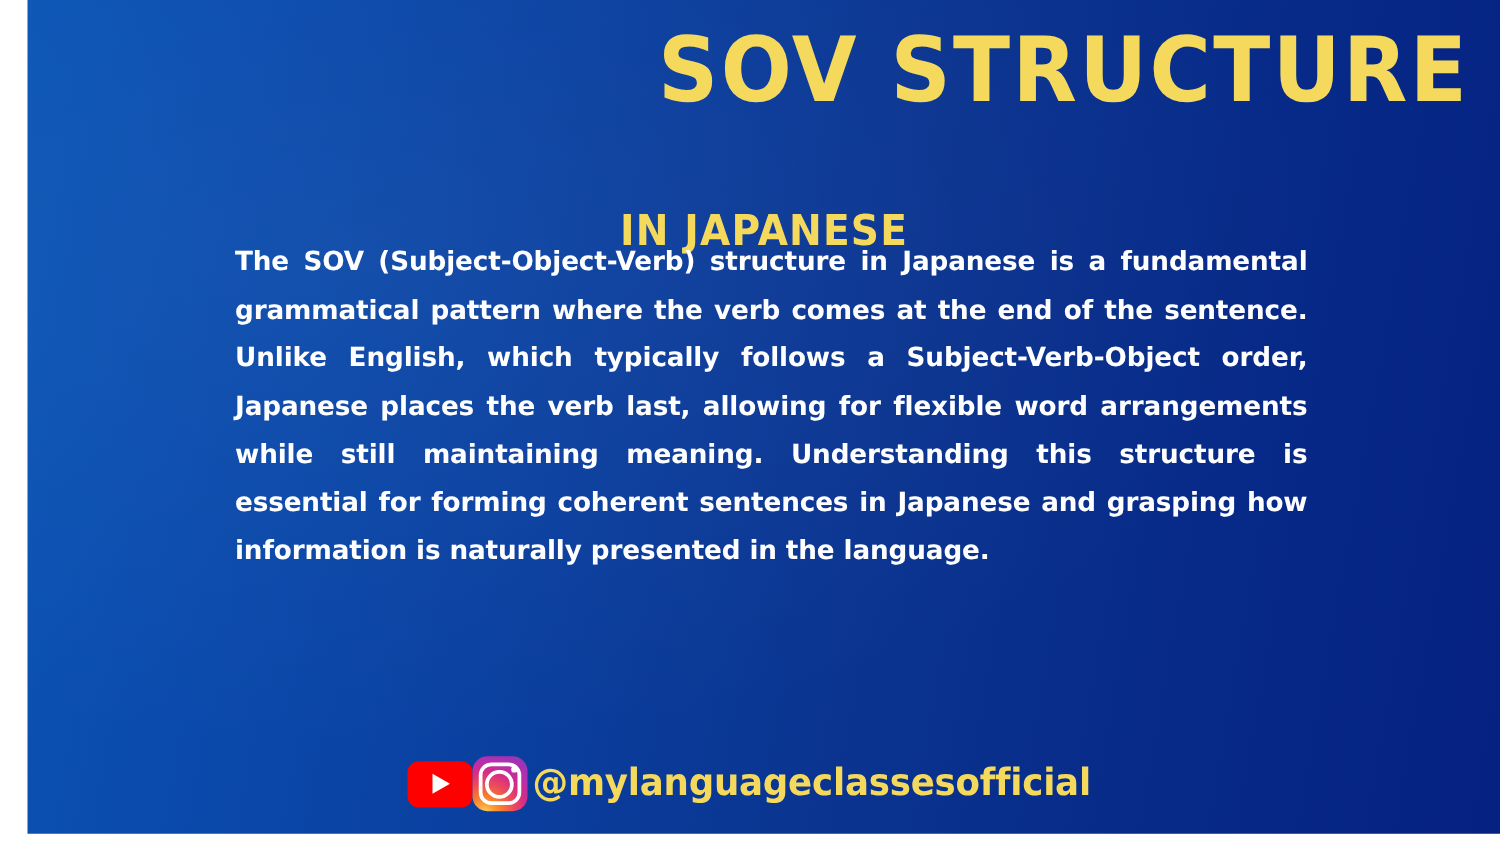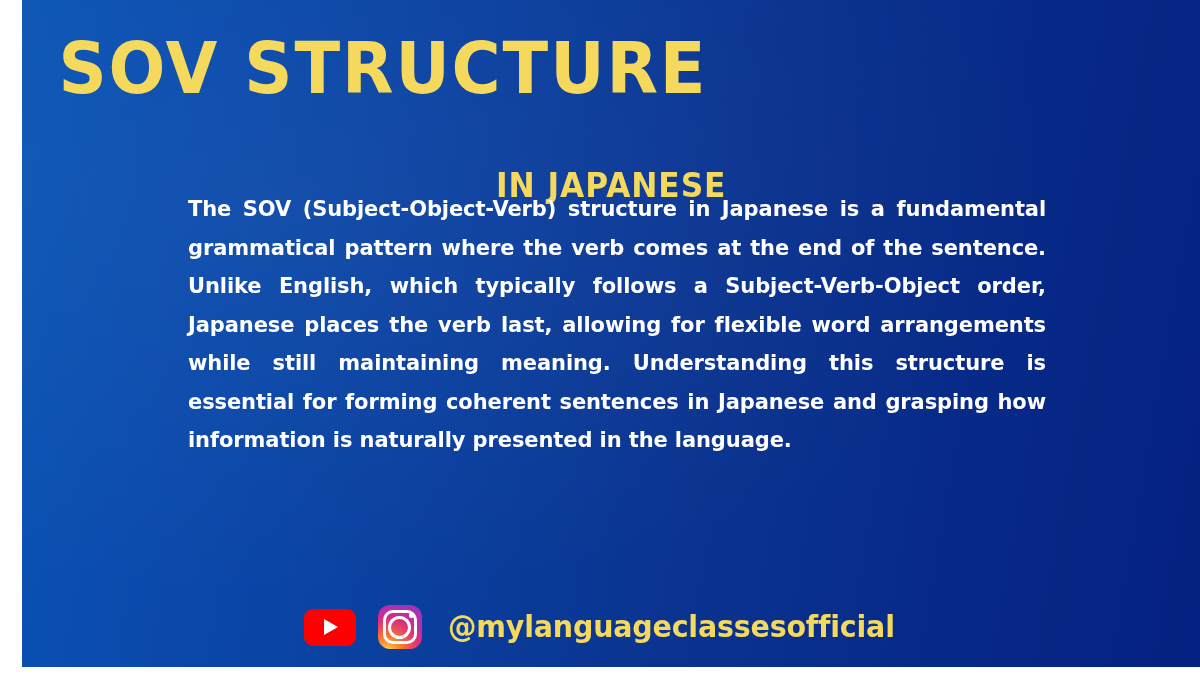--- a/index.html
+++ b/index.html
@@ -47,22 +47,22 @@
     z-index: 2;
     width: 100%;
     height: 100%;
   }
 
   
   .title-wrap {
     position: absolute;
     left: 0;
     right: 0;
-    top: 32px;
-    text-align: left;
+    top: 20px;
+    text-align: right;
     padding-left: 12px;
   }
   .title {
     display: inline-block;
     color: #f5d95c;
     font-family: "DejaVu Sans", sans-serif;
     font-weight: bold;
     font-size: 72px;
     line-height: 1.0;
     letter-spacing: 2px;
@@ -115,21 +115,20 @@
 
   
   .footer {
     position: absolute;
     left: 0;
     right: 0;
     top: 605px;
     display: flex;
     align-items: center;
     justify-content: center;
-    gap: 22px;
   }
 
   .yt-icon {
     width: 52px;
     height: 37px;
     border-radius: 9px;
     background: #ff0000;
     display: flex;
     align-items: center;
     justify-content: center;

